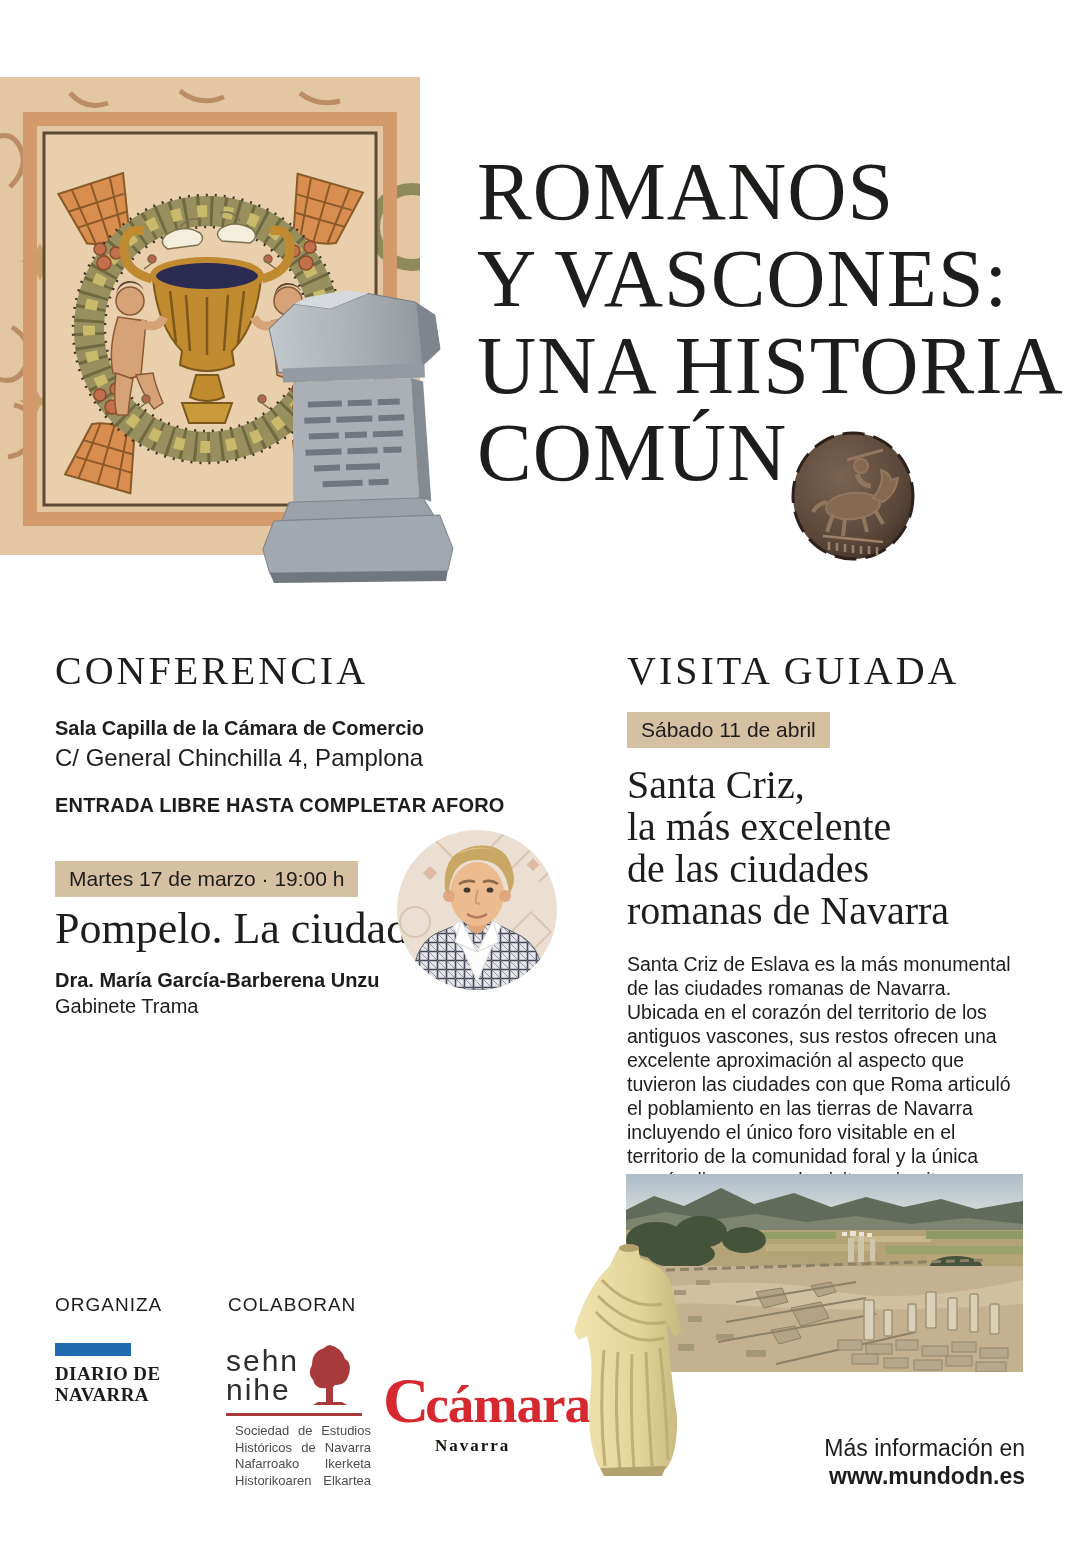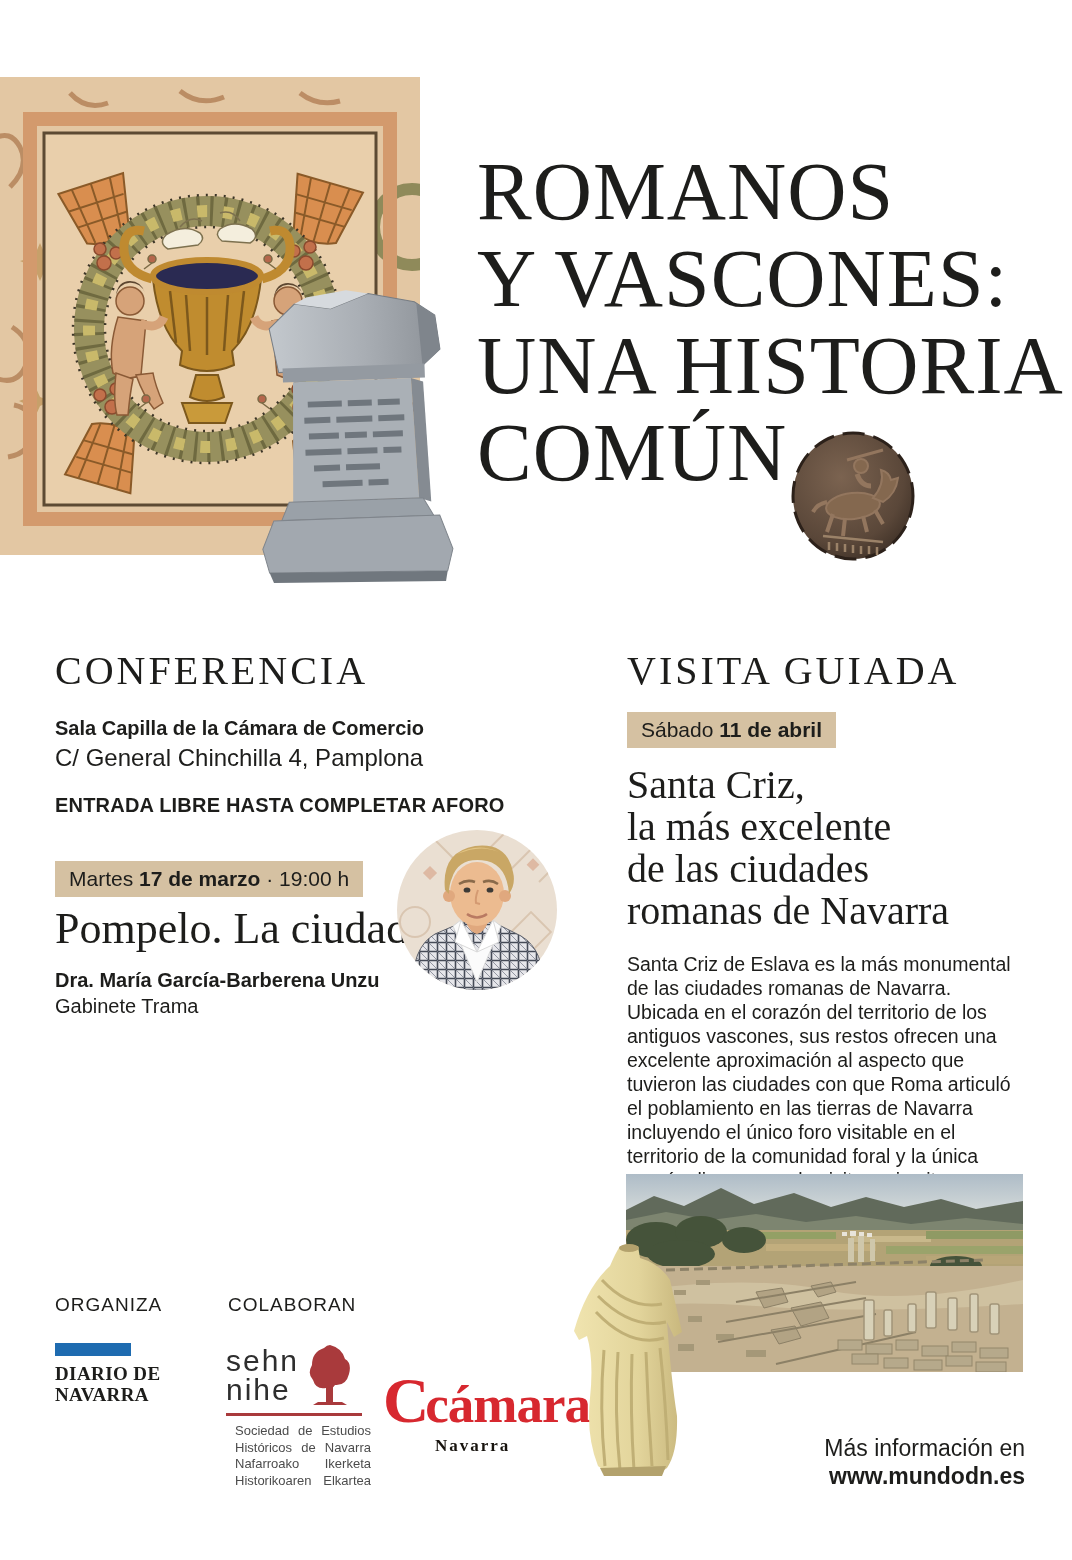--- a/index.html
+++ b/index.html
@@ -27,21 +27,21 @@
   #col-right{left:627px;width:398px;}
   .section-heading{
     font-family:"Liberation Serif",serif;font-size:40px;line-height:42px;
     letter-spacing:3px;font-weight:400;color:#1d1d1b;margin:0;}
   .venue{font-size:20px;font-weight:bold;margin-top:22px;line-height:28px;}
   .address{font-size:24px;margin-top:2px;line-height:28px;}
   .entry{font-size:20px;font-weight:bold;margin-top:22px;letter-spacing:.2px;}
   .badge{
     display:inline-block;background:#d5c1a2;color:#1d1d1b;
     padding:5px 14px 6px 14px;font-size:21px;line-height:25px;}
-  .badge .b{font-weight:bold;}
+  .badge .b{font-weight:normal;}
   #badge-conf{margin-top:44px;}
   #badge-visit{margin-top:20px;}
   .talk-title{
     font-family:"Liberation Serif",serif;font-size:44px;line-height:48px;
     margin-top:8px;font-weight:400;}
   .speaker{font-size:20px;font-weight:bold;margin-top:14px;line-height:26px;}
   .speaker-org{font-size:20px;line-height:26px;}
   #visit-title{
     font-family:"Liberation Serif",serif;font-size:40px;line-height:42px;
     margin-top:16px;font-weight:400;}

